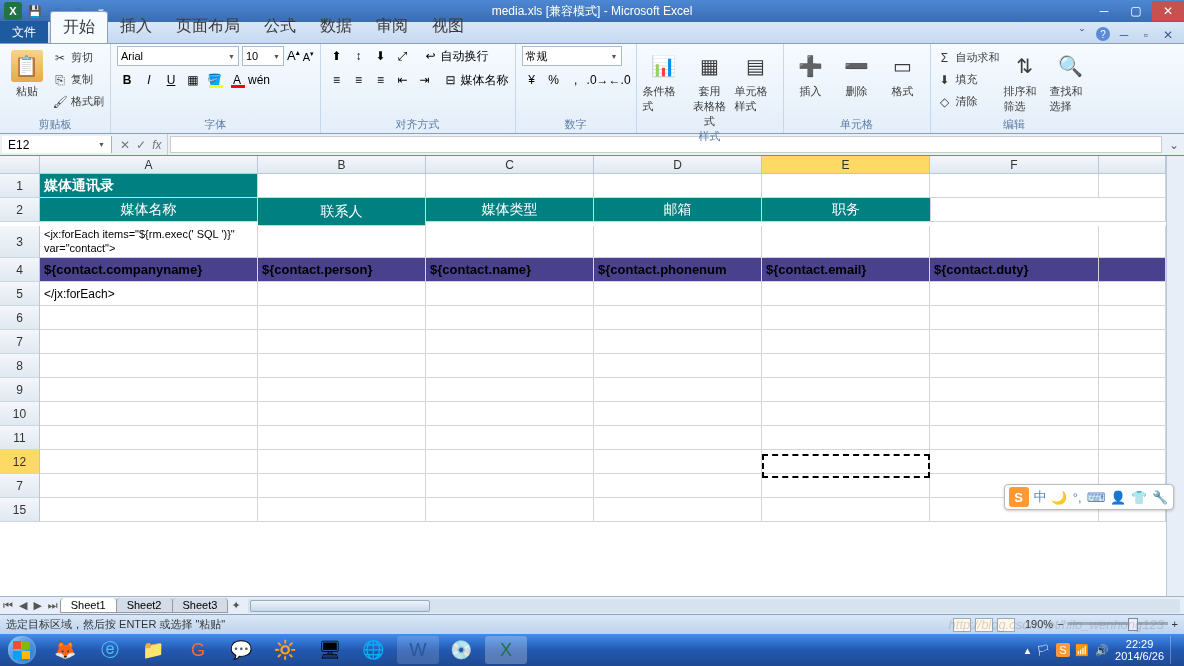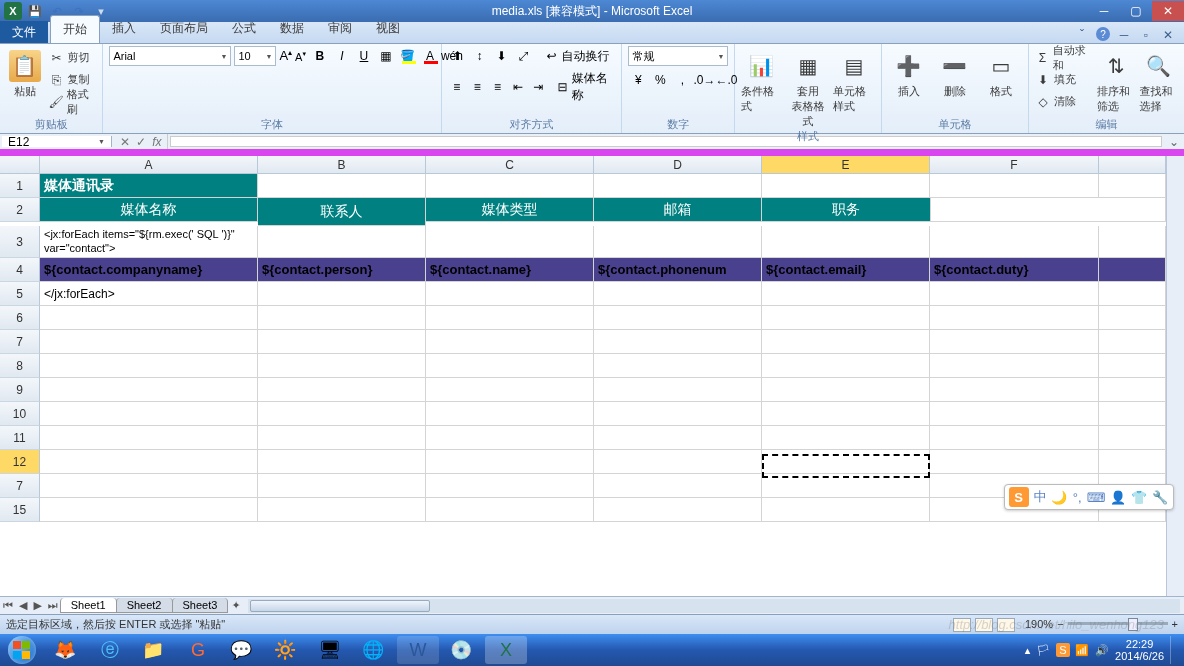--- a/index.html
+++ b/index.html
@@ -11,21 +11,21 @@
 .qat-ico { width: 18px; height: 18px; border-radius: 3px; display: flex; align-items: center; justify-content: center; font-size: 11px; }
 .excel-ico { background: #217346; color: #fff; font-weight: bold; }
 .title-text { position: absolute; left: 50%; transform: translateX(-50%); font-size: 12px; }
 .winbtns { margin-left: auto; display: flex; }
 .winbtn { width: 32px; height: 20px; display: flex; align-items: center; justify-content: center; color: #fff; font-size: 12px; }
 .winbtn.close { background: #c8504e; }
 
 
 .ribbon-tabs { height: 22px; background: linear-gradient(#d9e7f8, #c5d9f1); display: flex; align-items: flex-end; border-bottom: 1px solid #8ba0bc; position: relative; }
 .file-tab { background: #1e5aa0; color: #fff; height: 22px; padding: 0 12px; display: flex; align-items: center; font-size: 12px; margin-right: 2px; }
-.rtab { padding: 5px 12px; font-size: 12px; color: #3b3b3b; }
+.rtab { padding: 5px 12px; font-size: 16px; color: #3b3b3b; }
 .rtab.active { background: #f6fbff; border: 1px solid #8ba0bc; border-bottom: none; border-radius: 3px 3px 0 0; }
 .ribbon-right { margin-left: auto; display: flex; gap: 6px; padding-right: 8px; color: #3b5e8c; }
 .rr-ico { width: 16px; height: 16px; display: flex; align-items: center; justify-content: center; font-size: 12px; }
 
 
 .ribbon-body { height: 90px; background: linear-gradient(#f6fbff, #e4eef9); border-bottom: 1px solid #8ba0bc; display: flex; }
 .rgroup { border-right: 1px solid #c5d9ee; padding: 2px 6px 0; display: flex; flex-direction: column; height: 100%; position: relative; }
 .rgroup-label { text-align: center; color: #5b7ca5; font-size: 11px; margin-top: auto; padding-bottom: 1px; }
 .rgroup-top { display: flex; gap: 4px; align-items: flex-start; flex: 1; }
 .big-btn { display: flex; flex-direction: column; align-items: center; justify-content: center; width: 42px; gap: 2px; font-size: 11px; color: #3b3b3b; padding-top: 4px;}
@@ -33,21 +33,21 @@
 .vstack { display: flex; flex-direction: column; gap: 3px; font-size: 11px; color: #3b3b3b; padding-top: 2px;}
 .vstack .row { display: flex; align-items: center; gap: 3px; height: 19px;}
 .mini-ico { width: 16px; height: 14px; display: inline-flex; align-items: center; justify-content: center; font-size: 12px; }
 .font-sel { width: 122px; height: 20px; border: 1px solid #abc; background: #fff; font-size: 11px; padding: 1px 3px; display: flex; align-items: center; justify-content: space-between;}
 .size-sel { width: 42px; height: 20px; border: 1px solid #abc; background: #fff; font-size: 11px; padding: 1px 3px; display: flex; align-items: center; justify-content: space-between;}
 .dd-arrow { font-size: 7px; color: #555;}
 .fmt-row { display: flex; gap: 2px; align-items: center; }
 .fmt-row .b { width: 20px; height: 20px; display: inline-flex; align-items: center; justify-content: center; border: 1px solid transparent; font-size: 12px;}
 
 
-.formula-row { height: 22px; border-bottom: 7px solid #d946ef; display: flex; align-items: stretch; background: #e9f0f8; }
+.formula-row { height: 22px; border-bottom: 1px solid #d946ef; display: flex; align-items: stretch; background: #e9f0f8; }
 .namebox { width: 110px; border-right: 1px solid #a0b4cc; display: flex; align-items: center; padding: 0 6px; background: #fff; margin: 2px; font-size: 12px;}
 .namebox .dd-arrow { margin-left: auto;}
 .fx-btns { display: flex; align-items: center; padding: 0 6px; gap: 6px; color: #777; border-right: 1px solid #ccc;}
 .fx-input { flex: 1; background: #fff; margin: 2px; border: 1px solid #ccc;}
 .fx-expand { width: 20px; display: flex; align-items: center; justify-content: center; color: #666;}
 
 
 .grid-area { height: 440px; display: flex; background: #fff;}
 .grid-main { flex: 1; overflow: hidden; position: relative;}
 .colheads { display: flex; height: 18px; background: linear-gradient(#f3f7fb,#e0e8f0); border-bottom: 1px solid #b8c8d8;}
@@ -156,21 +156,21 @@
         <div class="row">
             <span class="mini-ico">🖌</span>
             <span>格式刷</span>
           </div>
       </div>
     </div>
     <div class="rgroup-label">剪贴板</div>
   </div>
 
   <div class="rgroup" style="min-width:200px;">
-    <div class="rgroup-top" style="flex-direction:row;gap:4px;">
+    <div class="rgroup-top" style="flex-direction:column;gap:4px;">
       <div style="display:flex;gap:3px;align-items:center;">
         <div class="font-sel">
             <span>Arial</span>
             <span class="dd-arrow">▼</span>
           </div>
         <div class="size-sel">
             <span>10</span>
             <span class="dd-arrow">▼</span>
           </div>
         <span class="b" style="font-size:13px;">A<sup style="font-size:8px">▴</sup></span>

